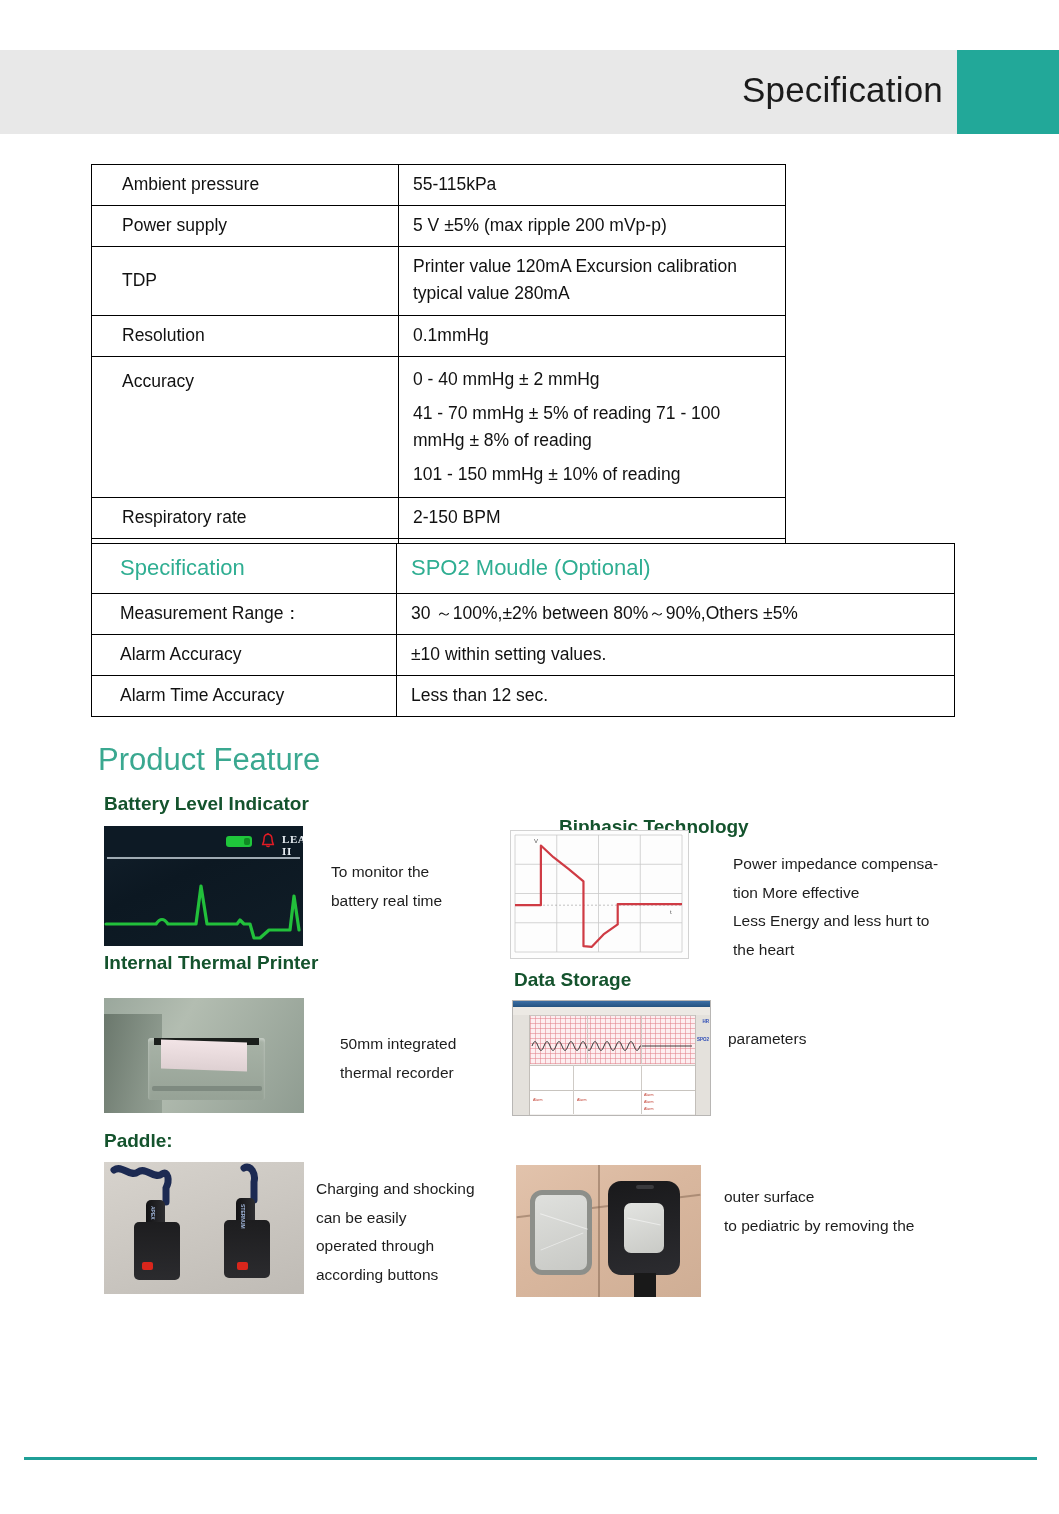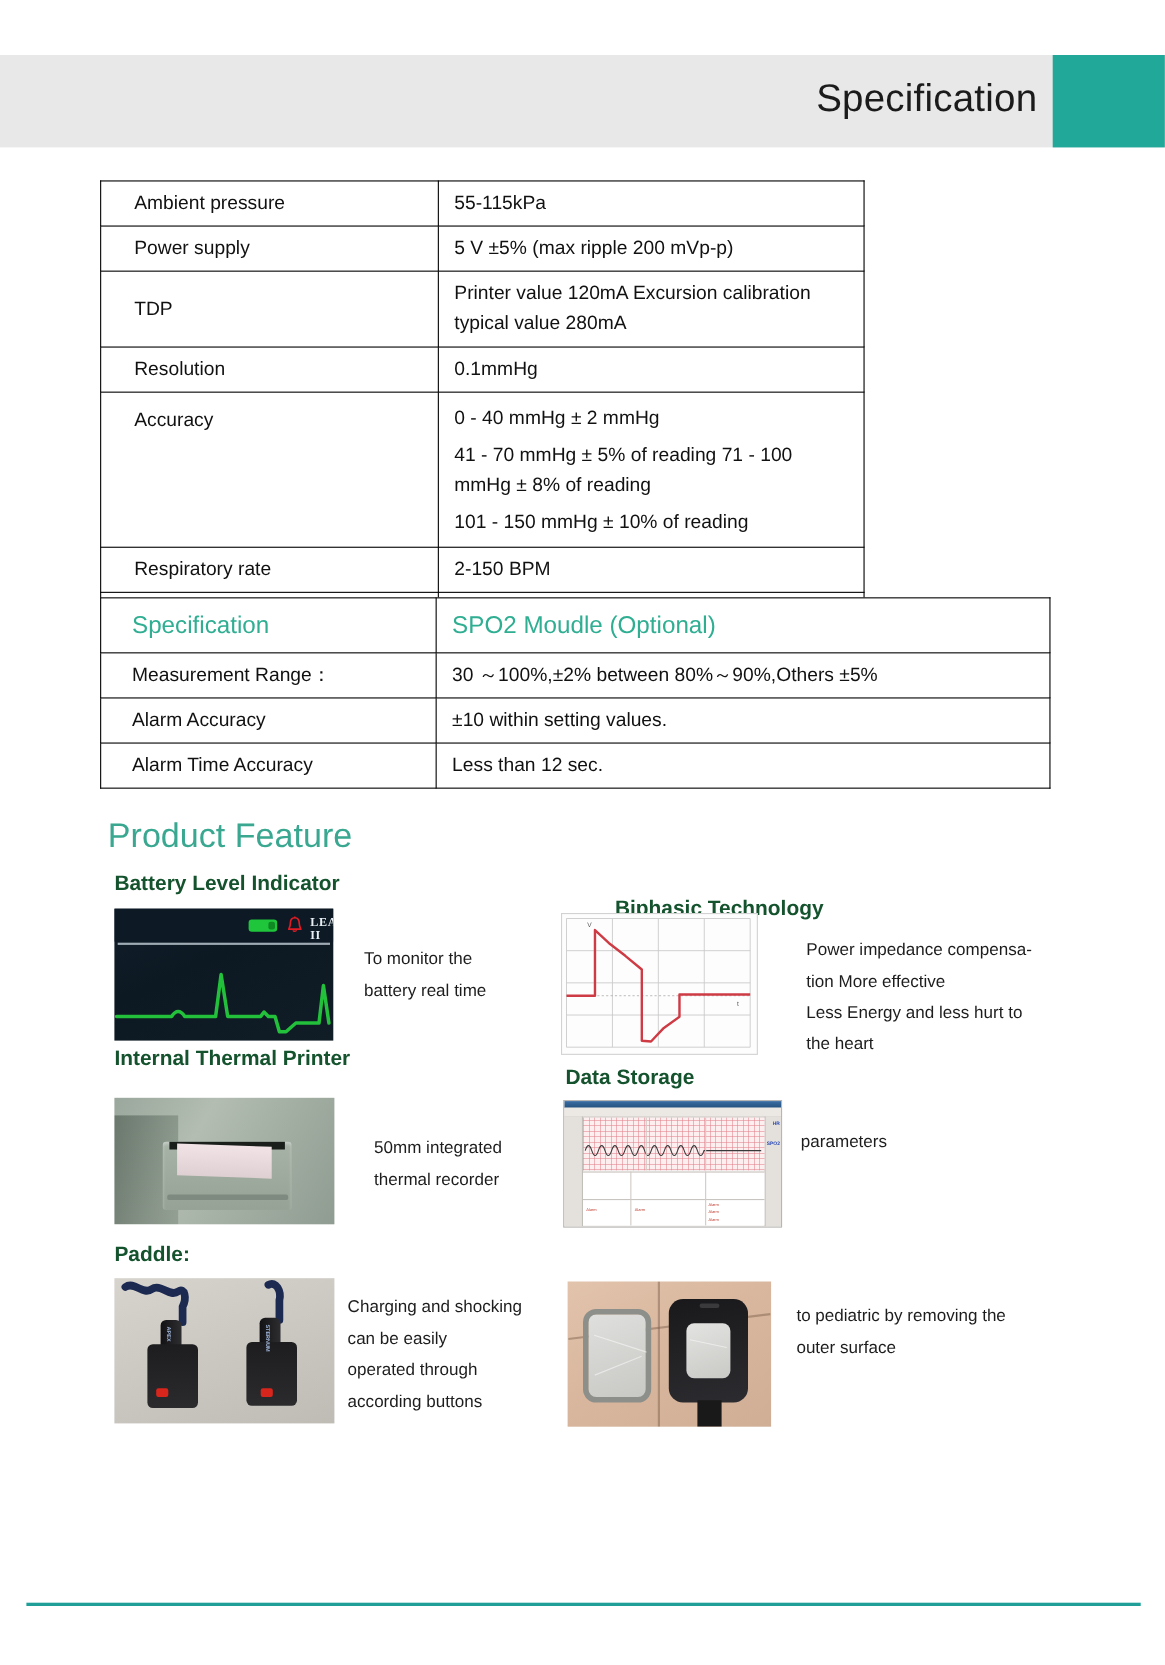--- a/index.html
+++ b/index.html
@@ -485,17 +485,17 @@
   </div>
   <div class="plate-black">
     <div class="plate-notch"></div>
     <div class="plate-inner">
       <div class="scratch" style="left:3px; top:18px; width:34px; height:1px; transform:rotate(12deg);"></div>
     </div>
   </div>
   <div class="plate-stub"></div>
 </div>
 <div class="feature-caption" style="left:724px; top:1183px; width:260px;">
+  <div>outer surface</div>
   <div>to pediatric by   removing the</div>
-  <div>outer surface</div>
 </div>
 
 <div id="footer-rule"></div>
 
 </body></html>

